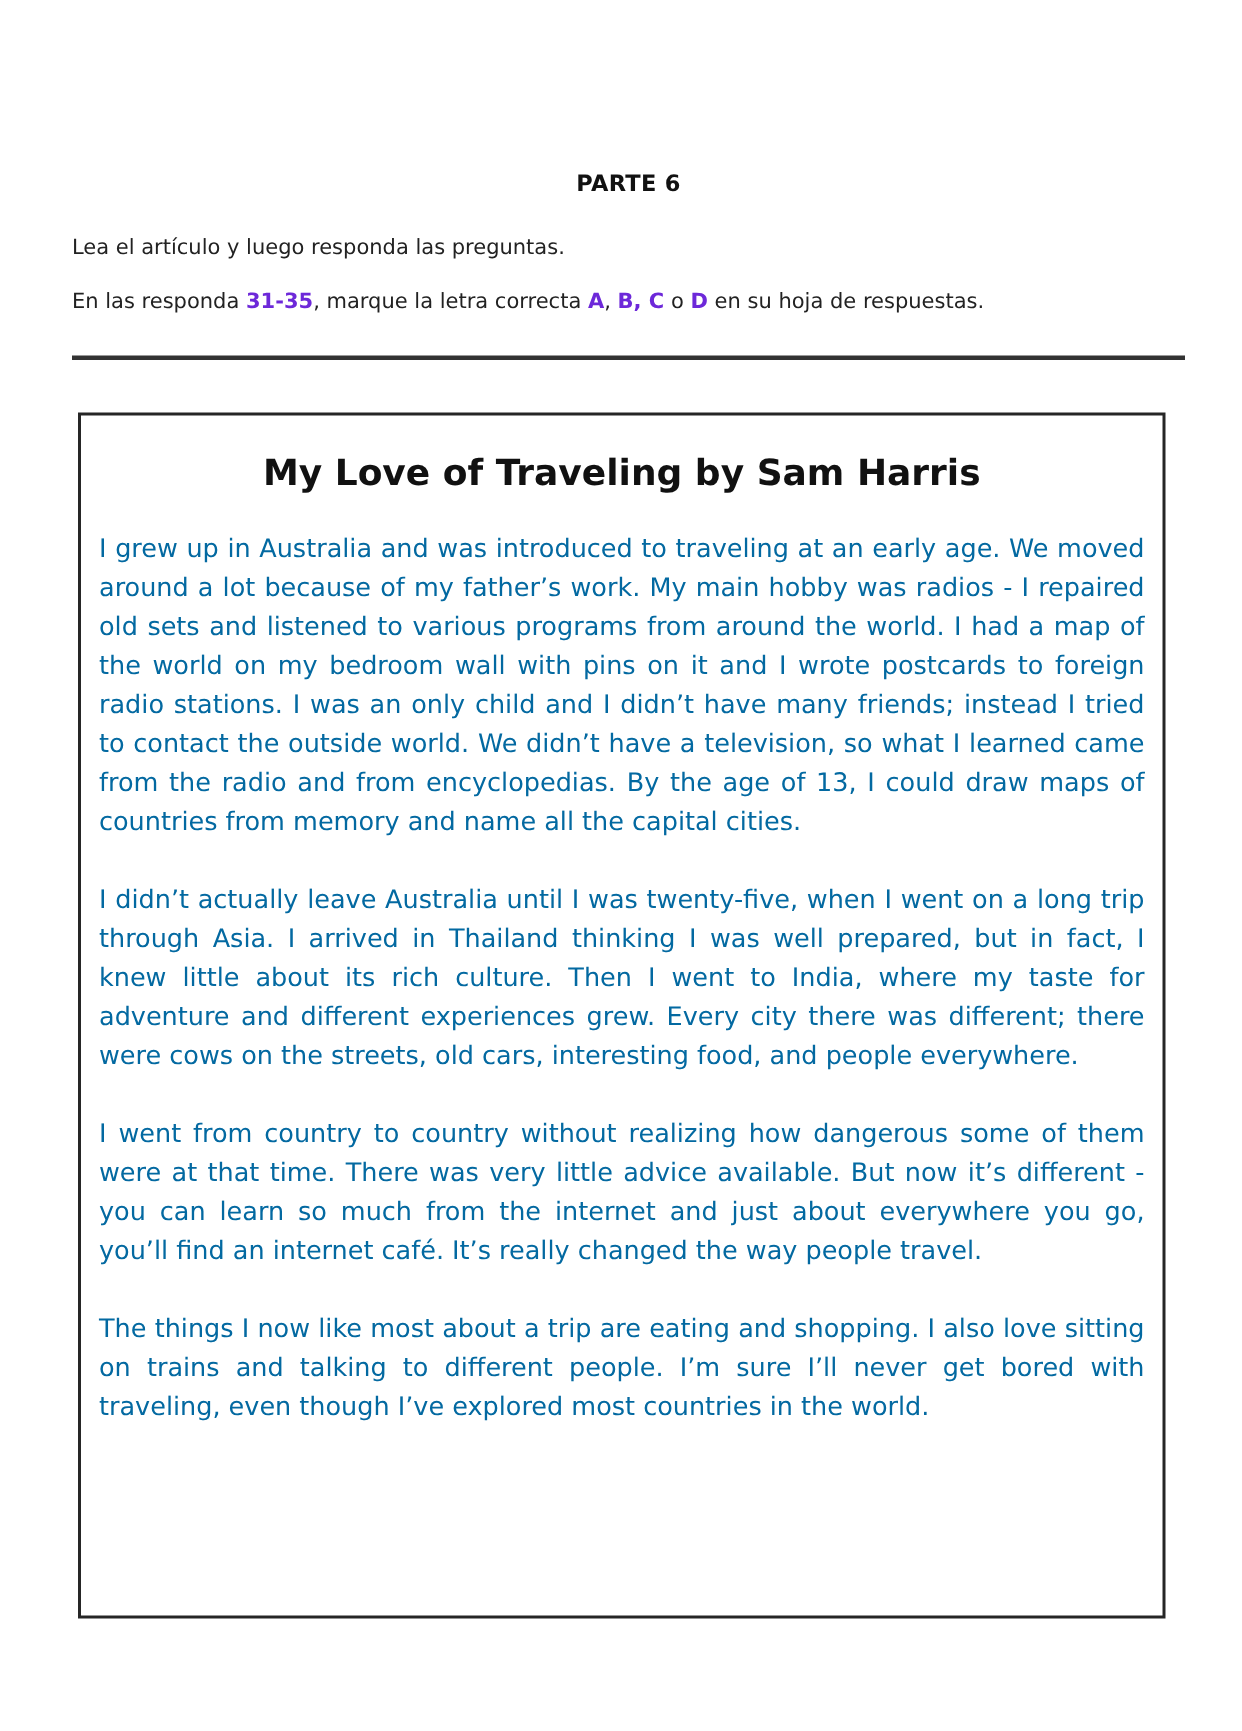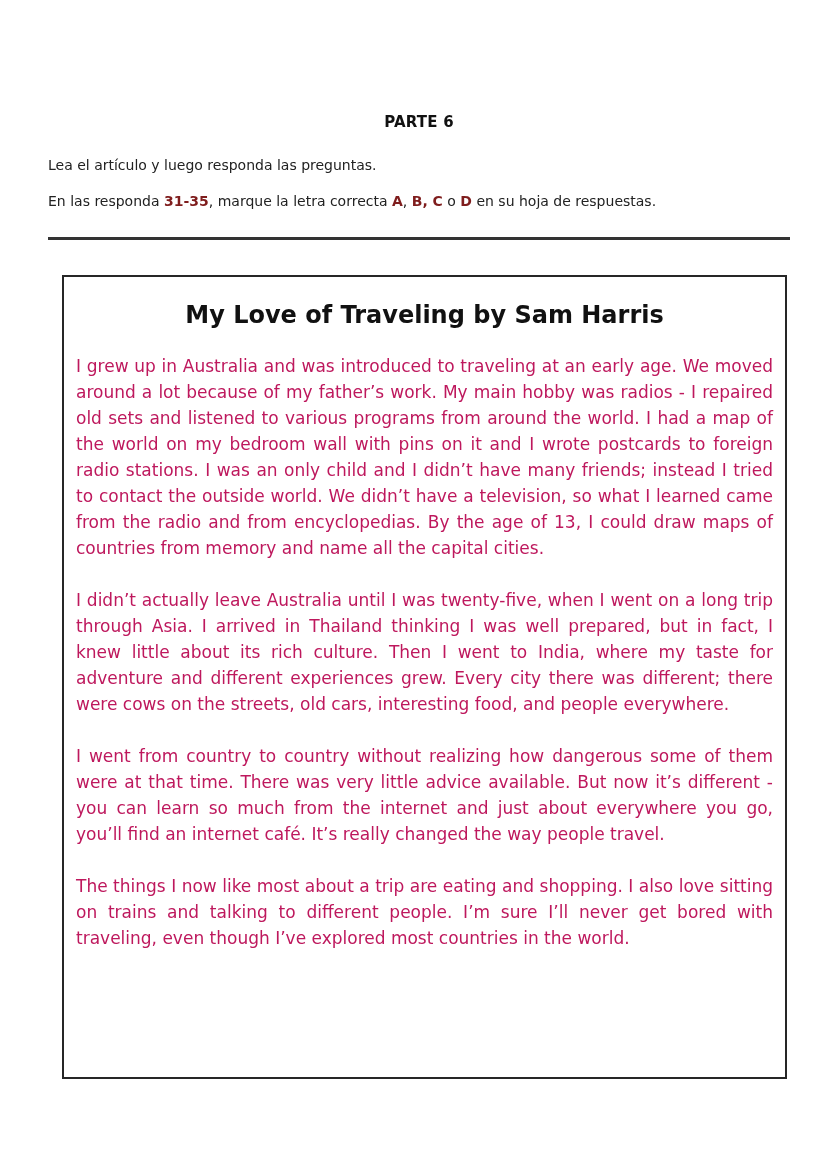--- a/index.html
+++ b/index.html
@@ -35,50 +35,50 @@
     margin-top: 29px;
     letter-spacing: 0.1px;
   }
   .instructions p {
     font-size: 14px;
     color: #222222;
     margin: 0;
   }
   .instruction-line-1 { margin-top: 26px !important; }
   .instruction-line-2 { margin-top: 20px !important; }
-  .instructions b { color: #7f1d1d; }
+  .instructions b { color: #6d28d9; }
   .divider {
     height: 3px;
     background: #333333;
     margin-top: 28px;
     width: 100%;
   }
   .article-box {
     box-sizing: border-box;
     width: 725px;
     height: 804px;
     margin-top: 35px;
-    margin-left: 14px;
+    margin-left: 4px;
     border: 2px solid #262626;
     padding: 12px 12px 0 12px;
     background: #ffffff;
     overflow: hidden;
   }
   .article-title {
     text-align: center;
     font-weight: bold;
     font-size: 24px;
     color: #111111;
     margin: 12px 0 24px 0;
   }
   .article-body p {
     font-size: 17px;
     line-height: 26px;
     text-align: justify;
-    color: #be185d;
+    color: #0369a1;
     margin: 0 0 26px 0;
   }
 </style>
 </head>
 <body>
 
 <div class="page">
 
   <div class="part-title">PARTE 6</div>
 

